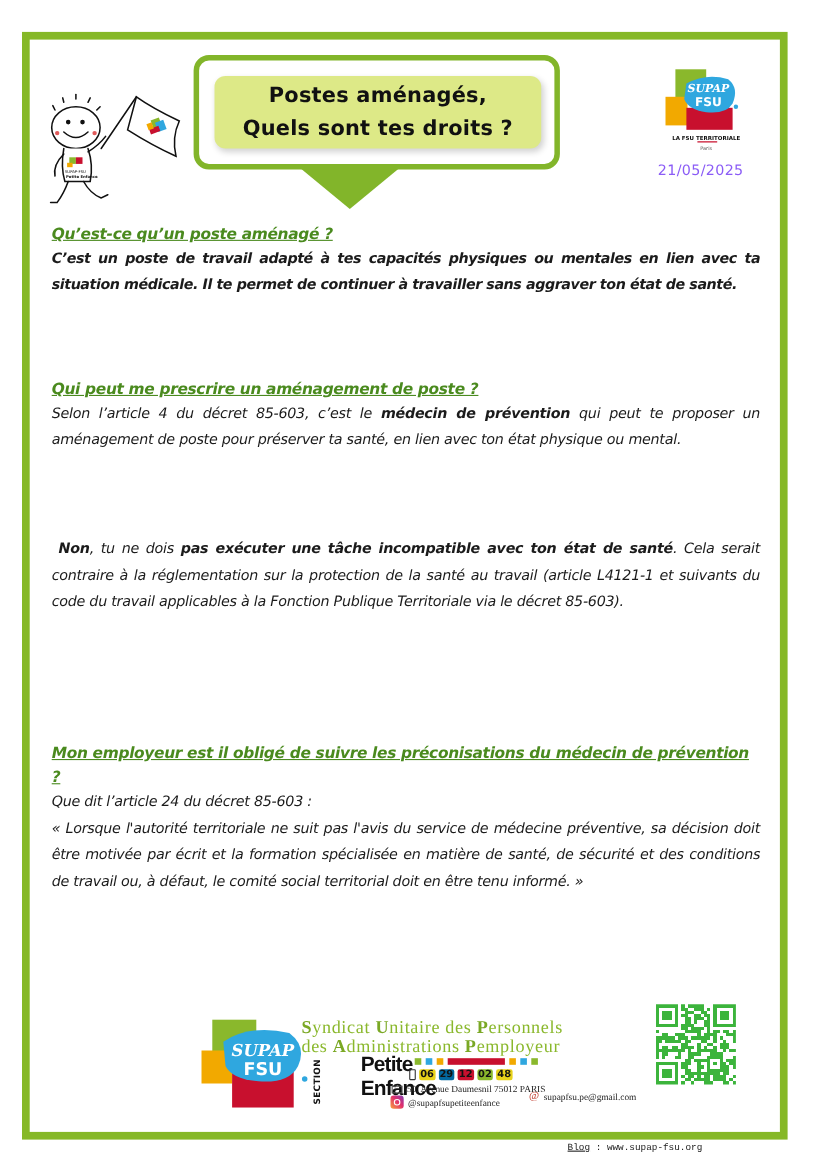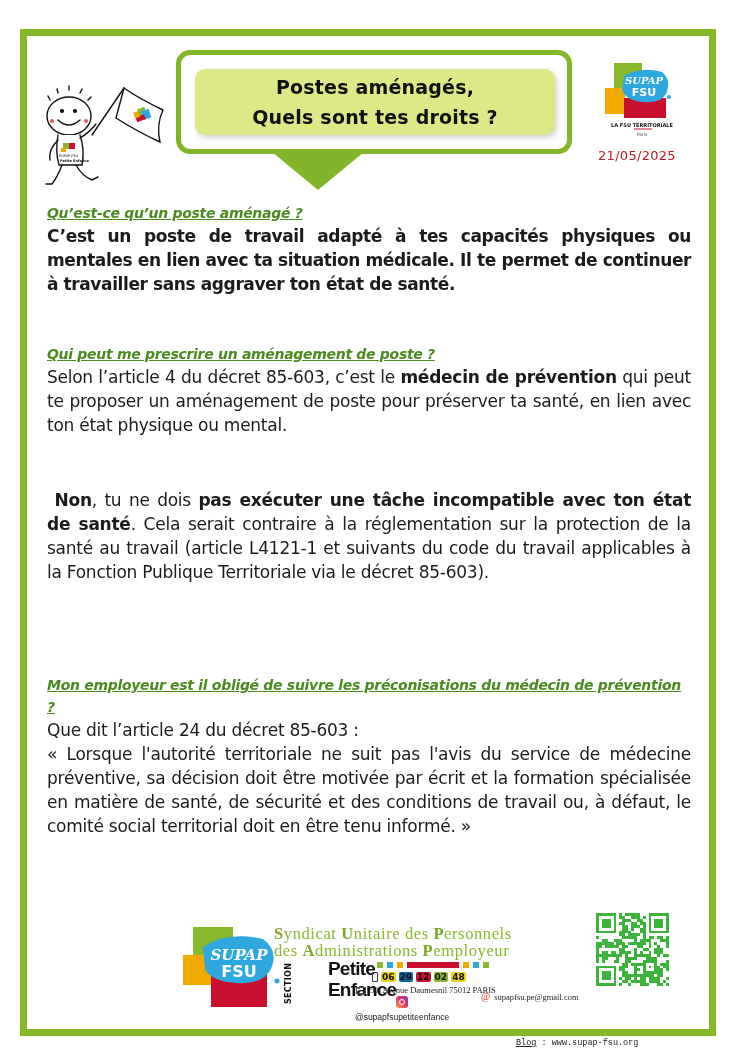--- a/index.html
+++ b/index.html
@@ -1,55 +1,55 @@
 <!DOCTYPE html>
 <html><head>
 <meta charset="utf-8">
 <style>
   html, body { margin: 0; padding: 0; background: #ffffff; }
   body { width: 746px; height: 1058px; position: relative; overflow: hidden; font-family: "DejaVu Sans", sans-serif; color: #1a1a1a; }
 
   .frame { position: absolute; left: 20px; top: 29px; width: 682px; height: 993px; border: 7px solid #86b827; background: #fff; }
 
   
-  .title-box { position: absolute; left: 176px; top: 50px; width: 396px; height: 104px; border: 5px solid #82b52a; border-radius: 14px; background: #fff; box-sizing: border-box; }
+  .title-box { position: absolute; left: 176px; top: 50px; width: 333px; height: 104px; border: 5px solid #82b52a; border-radius: 14px; background: #fff; box-sizing: border-box; }
   .title-inner { position: absolute; left: 14px; top: 14px; right: 12px; bottom: 14px; background: #dde987; border-radius: 10px; box-shadow: 2px 3px 6px rgba(0,0,0,0.18); display: flex; flex-direction: column; align-items: center; justify-content: center; }
   .title-line { font-family: "DejaVu Sans", sans-serif; font-weight: bold; font-size: 19px; line-height: 30px; color: #111; letter-spacing: 0.2px; }
   .title-tail { position: absolute; left: 318px; top: 152px; width: 0; height: 0; border-left: 46px solid transparent; border-right: 46px solid transparent; border-top: 38px solid #82b52a; transform: translateX(-46px); }
   .title-tail-cover { position: absolute; left: 258px; top: 149px; width: 110px; height: 4px; background: #82b52a; }
 
   
   .mascot { position: absolute; left: 38px; top: 80px; width: 130px; height: 112px; }
 
   
   .logo-top { position: absolute; left: 602px; top: 60px; width: 80px; height: 80px; }
-  .date { position: absolute; left: 598px; top: 148px; font-family: "DejaVu Sans", sans-serif; font-size: 13px; color: #b91c1c; letter-spacing: 0.3px; }
+  .date { position: absolute; left: 598px; top: 148px; font-family: "DejaVu Sans", sans-serif; font-size: 13px; color: #8b5cf6; letter-spacing: 0.3px; }
 
   
   .content { position: absolute; left: 47px; width: 644px; }
   .q { font-family: "DejaVu Sans", sans-serif; font-style: italic; font-weight: bold; text-decoration: underline; color: #4a8a1e; font-size: 14px; line-height: 22px; letter-spacing: -0.3px; }
-  .a { font-family: "DejaVu Sans", sans-serif; font-size: 17px; line-height: 24px; text-align: justify; letter-spacing: -0.25px; color: #1b1b1b; }
+  .a { font-family: "DejaVu Sans", sans-serif; font-size: 13px; line-height: 24px; text-align: justify; letter-spacing: -0.25px; color: #1b1b1b; font-style: italic; }
   .a.bold { font-weight: bold; letter-spacing: -0.4px; }
   .a b { font-weight: bold; }
 
   
   .footer-logo { position: absolute; left: 183px; top: 925px; width: 104px; height: 82px; }
   .section-label { position: absolute; left: 283px; top: 962px; width: 14px; height: 44px; }
   .section-label span { display: block; transform: rotate(-90deg); transform-origin: left top; position: absolute; left: 1px; top: 42px; font-family: "DejaVu Sans", sans-serif; font-weight: bold; font-size: 8px; color: #111; letter-spacing: 0.3px; white-space: nowrap; }
   .petite { position: absolute; left: 296px; top: 958px; font-family: "Liberation Sans", sans-serif; font-weight: bold; font-size: 19px; line-height: 21px; color: #111; letter-spacing: -0.8px; margin-left: 32px; }
   .syndicat { position: absolute; left: 274px; top: 925px; font-family: "Liberation Serif", serif; font-size: 16.5px; line-height: 17px; color: #8ab82c; letter-spacing: 0.6px; }
   .syndicat .cap { font-weight: bold; color: #7aa824; }
   .bars { position: absolute; left: 377px; top: 962px; height: 6px; display: flex; gap: 4px; }
   .bars div { height: 6px; }
   .phone { position: absolute; left: 372px; top: 972px; display: flex; align-items: center; gap: 3px; font-family: "DejaVu Sans", sans-serif; font-weight: bold; font-size: 9px; }
   .phone .num { padding: 0 1px; border-radius: 2px; color: #111; }
   .phone-icon { width: 6px; height: 10px; border: 1px solid #333; border-radius: 1px; box-sizing: border-box; }
   .addr { position: absolute; left: 356px; top: 985px; font-family: "Liberation Serif", serif; font-size: 8.5px; color: #222; display: flex; align-items: center; gap: 4px; white-space: nowrap; }
   .mail-icon { width: 10px; height: 7px; border: 1px solid #555; box-sizing: border-box; position: relative; }
-  .insta { position: absolute; left: 355px; top: 996px; display: flex; align-items: center; gap: 4px; font-family: Liberation Sans, sans-serif; font-size: 8.5px; color: #222; white-space: nowrap; flex-direction: column; }
+  .insta { position: absolute; left: 355px; top: 996px; display: flex; align-items: center; gap: 4px; font-family: Liberation Serif, serif; font-size: 8.5px; color: #222; white-space: nowrap; }
   .insta-icon { width: 12px; height: 12px; border-radius: 3px; background: linear-gradient(45deg, #f9a33a, #e1306c 55%, #833ab4); position: relative; }
   .insta-icon::after { content: ""; position: absolute; left: 3px; top: 3px; width: 4px; height: 4px; border: 1px solid #fff; border-radius: 50%; }
   .email { position: absolute; left: 481px; top: 991px; display: flex; align-items: center; gap: 4px; font-family: "Liberation Serif", serif; font-size: 8.5px; color: #222; white-space: nowrap; }
   .at-icon { color: #c0392b; font-size: 10px; }
   .blog { position: absolute; left: 516px; top: 1002px; font-family: Liberation Mono, monospace; font-size: 8.5px; color: #222; white-space: nowrap; margin-top: 36px; }
   .blog u { text-decoration: underline; }
 
   .qr { position: absolute; left: 596px; top: 913px; width: 73px; height: 73px; }
 </style>
 </head>

